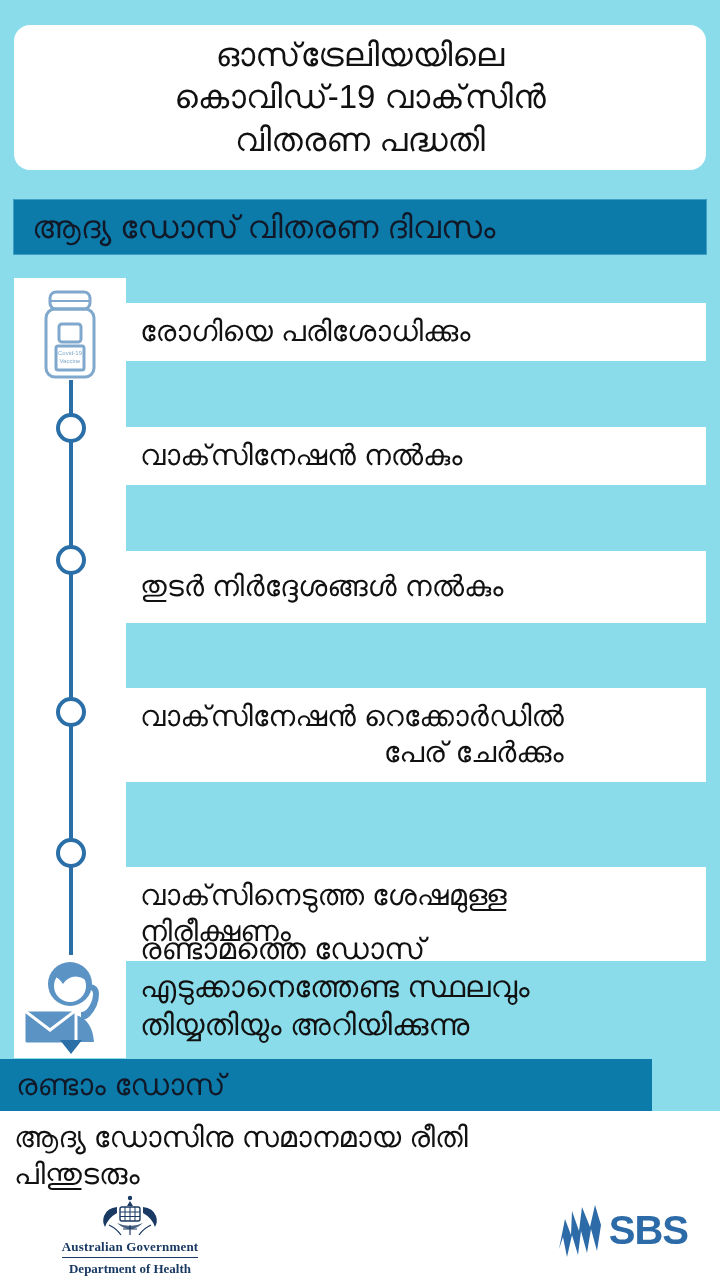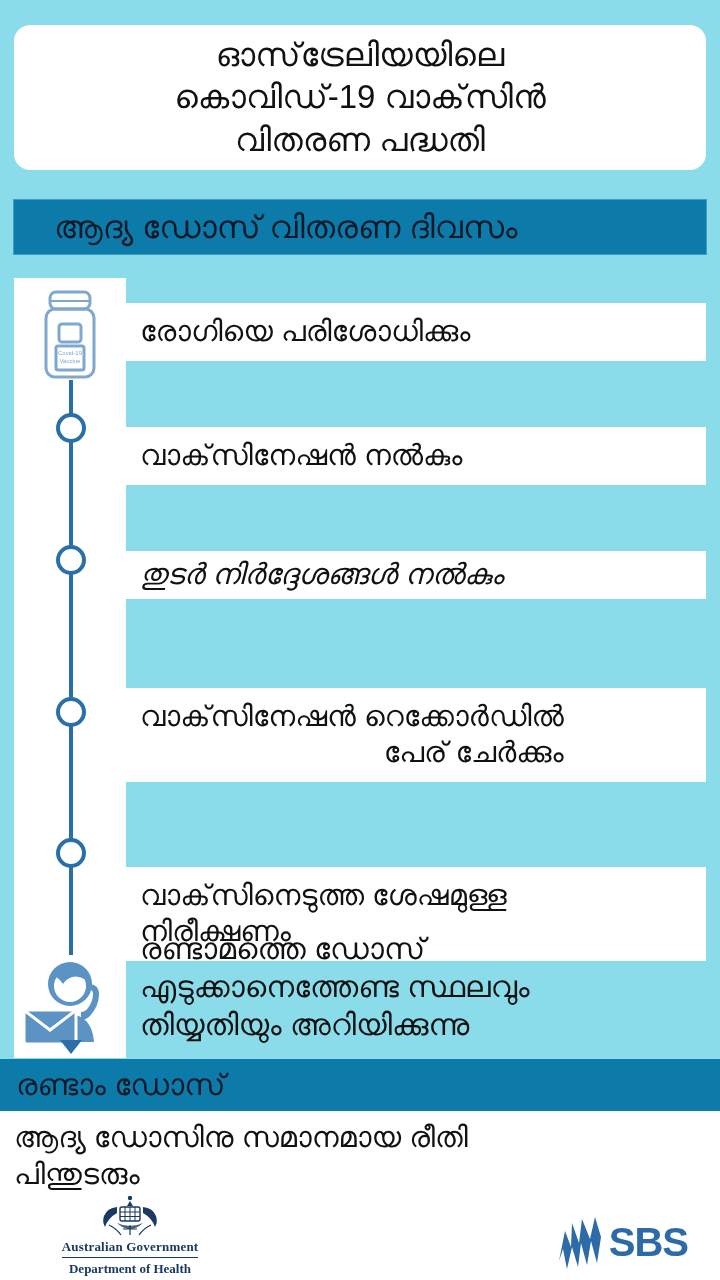--- a/index.html
+++ b/index.html
@@ -39,21 +39,21 @@
     position:absolute;
     left:13px; top:199px;
     width:694px; height:56px;
     background:#0c7ba9;
     border:1px solid #3f9ec6;
     display:flex; align-items:center;
   }
   .banner-first-text {
     font-size:32px;
     color:#111827;
-    padding-left:40px;
+    padding-left:18px;
     line-height:1;
     font-weight:400;
   }
 
   
   .timeline-strip {
     position:absolute;
     left:14px; top:278px;
     width:112px; height:780px;
     background:#ffffff;
@@ -108,35 +108,35 @@
   }
   .step-text {
     font-size:29px;
     line-height:1.24;
     color:#111111;
     padding:6px 0 6px 14px;
     white-space:pre-line;
   }
   .step.s1 { top:303px;  height:58px; }
   .step.s2 { top:427px;  height:58px; }
-  .step.s3 { top:551px;  height:48px;font-style:italic; }
+  .step.s3 { top:551px;  height:72px; }
   .step.s4 { top:688px;  height:94px;text-align:right; }
   .step.s5 { top:830px;  height:94px;margin-top:37px; }
   .step.s6 {
     top:930px; height:115px;
     background:transparent;
     align-items:flex-start;
   }
   .step.s6 .step-text { padding-top:0; font-size:30px; line-height:1.26; }
 
   
   .banner-second {
     position:absolute;
     left:0; top:1059px;
-    width:720px; height:52px;
+    width:652px; height:52px;
     background:#0c7ba9;
     display:flex; align-items:center;
   }
   .banner-second-text {
     font-size:30px;
     color:#111827;
     padding-left:16px;
     line-height:1;
   }
 
@@ -183,21 +183,21 @@
   .footer-url {
     position:absolute;
     left:240px; top:30px;
     width:276px; text-align:center;
     font-size:23px;
     color:#1464b4;
     text-decoration:underline;
   }
   .sbs-logo {
     position:absolute;
-    right:32px; top:20px;
+    right:32px; top:8px;
     display:flex; align-items:center; gap:2px;
   }
   .sbs-mark { width:56px; height:54px; }
   .sbs-word {
     font-size:40px; font-weight:bold; color:#2c6aa8;
     letter-spacing:-1px; line-height:1;
   }
 </style>
 </head>
 <body>

